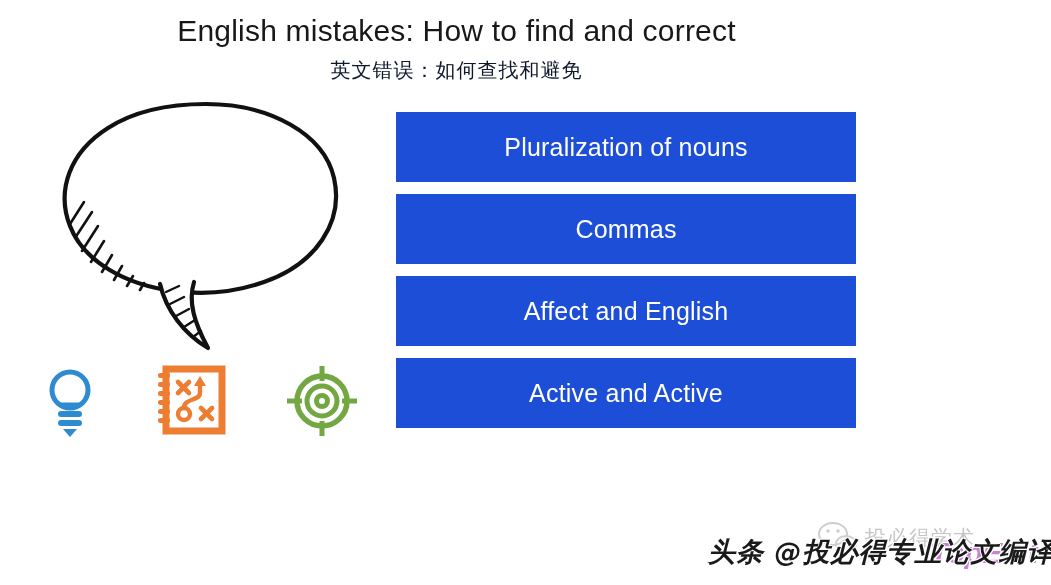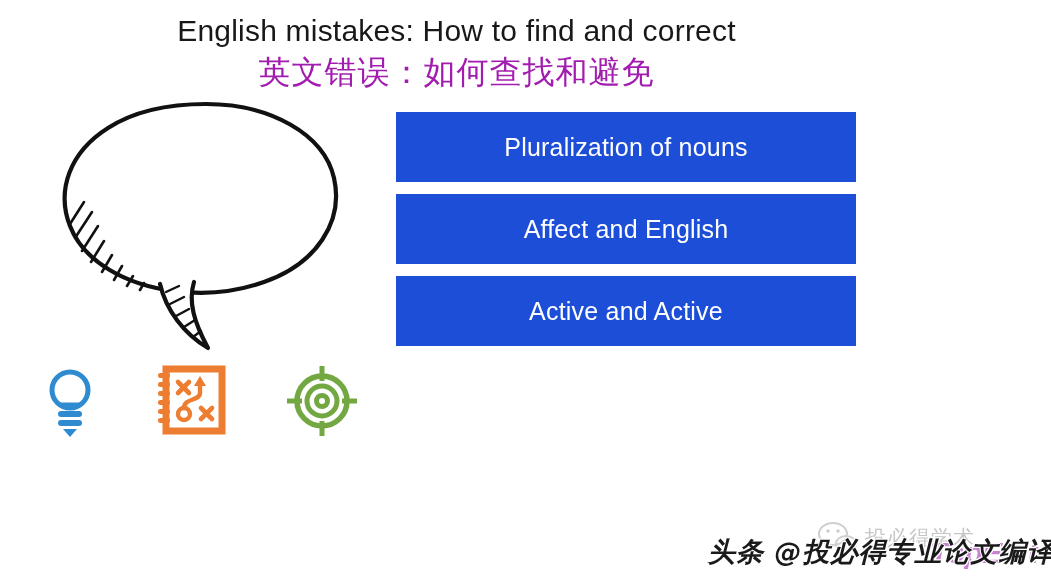--- a/index.html
+++ b/index.html
@@ -33,24 +33,24 @@
   .title-en {
     font-family: "Liberation Sans", sans-serif;
     font-size: 30px;
     font-weight: 400;
     color: #181818;
     line-height: 42px;
     letter-spacing: 0.2px;
     white-space: nowrap;
   }
   .title-zh {
-    font-family: Liberation Serif, serif;
-    font-size: 32px;
+    font-family: Liberation Mono, monospace;
+    font-size: 20px;
     font-weight: 400;
-    color: #a21caf;
+    color: #0f172a;
     line-height: 40px;
     letter-spacing: 1px;
     white-space: nowrap;
   }
 
   
   .bubble-wrap {
     position: absolute;
     left: 48px;
     top: 96px;
@@ -286,20 +286,23 @@
           <line x1="56" y1="36" x2="71" y2="36"></line>
         </g>
       </svg>
     </div>
 
   </div>
 
   <div class="bars">
     <div class="bar">
       <span class="bar-label">Pluralization of nouns</span>
+    </div>
+    <div class="bar">
+      <span class="bar-label">Commas</span>
     </div>
     <div class="bar">
       <span class="bar-label">Affect and English</span>
     </div>
     <div class="bar">
       <span class="bar-label">Active and Active</span>
     </div>
   </div>
 
   <div class="watermark">

